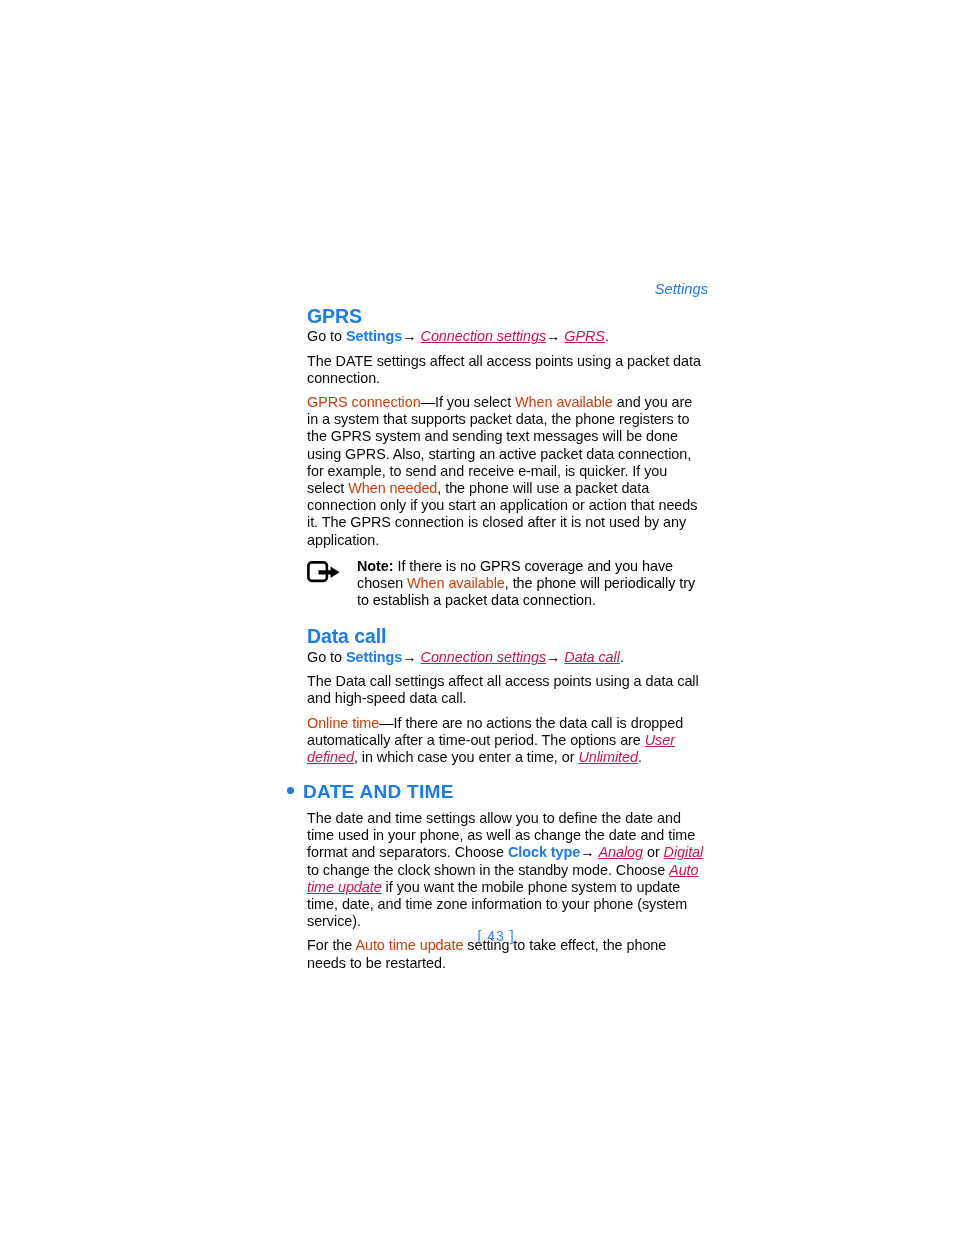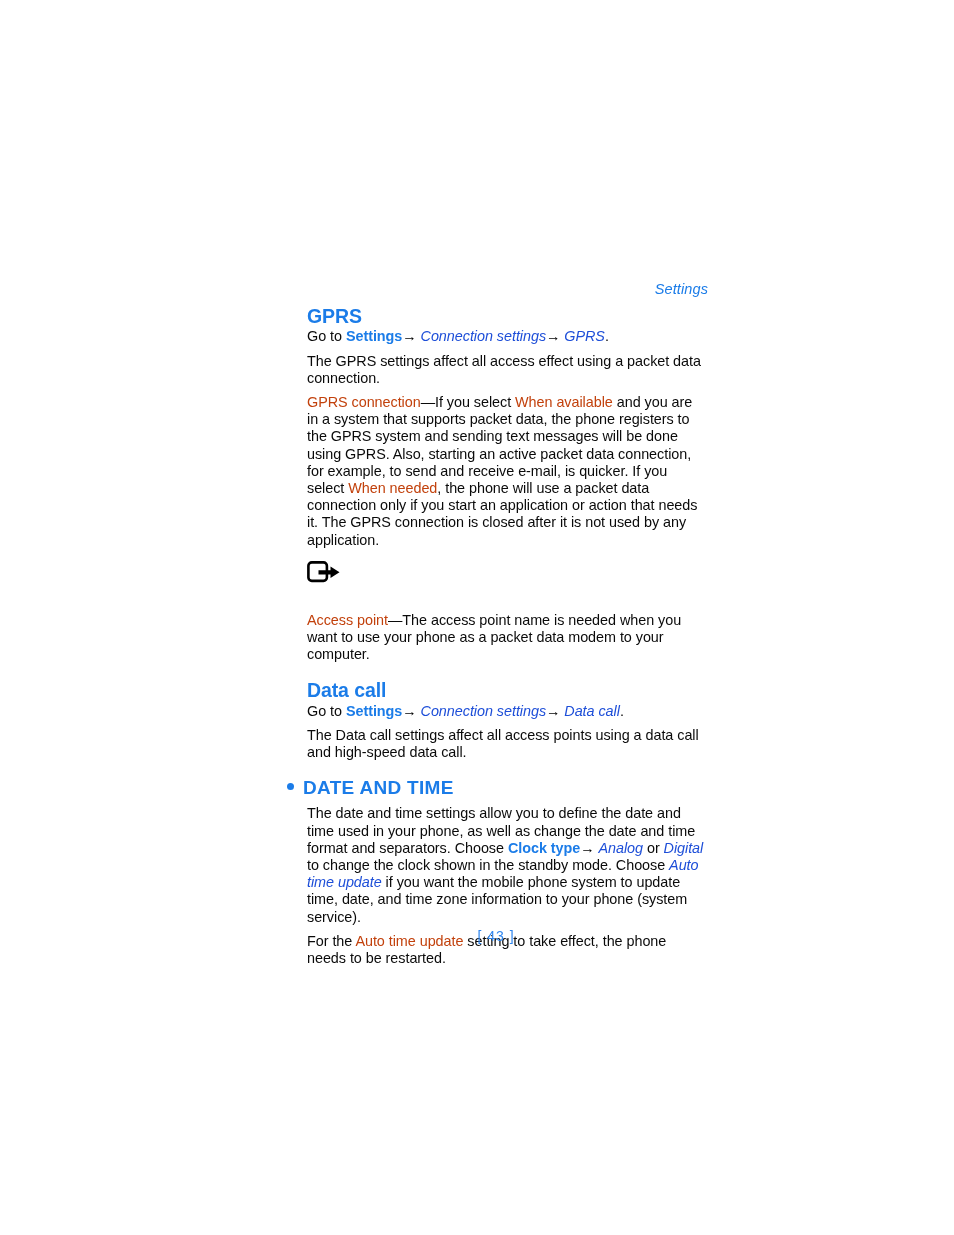--- a/index.html
+++ b/index.html
@@ -88,21 +88,21 @@
     margin: 0;
     font-size: 14.4px;
     line-height: 17.2px;
     color: #0a0a0a;
     letter-spacing: -0.05px;
   }
   p.gap-sm { margin-top: 7px; }
   p.gap-md { margin-top: 10px; }
 
   .blue      { color: #c2410c; }
-  .blue-i    { color: #1d4ed8; font-style: italic; }
+  .blue-i    { color: #be185d; font-style: italic; text-decoration: underline; }
   .blue-b    { color: #1b7ce8; font-weight: bold; }
   .bold      { font-weight: bold; }
   .arrow     { color: #000; font-style: normal; font-weight: normal; }
 
   
   .note-block {
     position: relative;
     margin-top: 9px;
     padding-left: 50px;
     min-height: 44px;
@@ -143,43 +143,44 @@
 <div class="page">
 
   <div class="running-header">Settings</div>
 
   <div class="content">
 
     <h2 class="sub-head">GPRS</h2>
 
     <p class="body"><span>Go to </span><span class="blue-b">Settings</span><span class="arrow">→</span><span>&nbsp;</span><span class="blue-i">Connection settings</span><span class="arrow">→</span><span>&nbsp;</span><span class="blue-i">GPRS</span><span>.</span></p>
 
-    <p class="body gap-sm">The GPRS settings affect all access effect using a packet data connection.</p>
+    <p class="body gap-sm">The DATE settings affect all access points using a packet data connection.</p>
 
     <p class="body gap-sm"><span class="blue">GPRS connection</span><span>—If you select </span><span class="blue">When available</span><span> and you are in a system that supports packet data, the phone registers to the GPRS system and sending text messages will be done using GPRS. Also, starting an active packet data connection, for example, to send and receive e-mail, is quicker. If you select </span><span class="blue">When needed</span><span>, the phone will use a packet data connection only if you start an application or action that needs it. The GPRS connection is closed after it is not used by any application.</span></p>
 
     <div class="note-block">
       <span class="note-icon">
         <svg width="34" height="22" viewBox="0 0 34 22" xmlns="http://www.w3.org/2000/svg">
           <rect x="1.4" y="1.4" width="18.5" height="18.5" rx="3.4" ry="3.4" fill="none" stroke="#000000" stroke-width="2.6"></rect>
           <path d="M11.5 5.2 L11.5 9.2 L23.5 9.2 L23.5 5.6 L32.5 11.3 L23.5 17.0 L23.5 13.4 L11.5 13.4 L11.5 17.2 Z" fill="#000000"></path>
         </svg>
       </span>
+      <p><span class="bold">Note:</span><span> If there is no GPRS coverage and you have chosen </span><span class="blue">When available</span><span>, the phone will periodically try to establish a packet data connection.</span></p>
     </div>
 
-    <p class="body gap-md"><span class="blue">Access point</span><span>—The access point name is needed when you want to use your phone as a packet data modem to your computer.</span></p>
 
     <div class="sec-gap-1"></div>
 
     <h2 class="sub-head">Data call</h2>
 
     <p class="body"><span>Go to </span><span class="blue-b">Settings</span><span class="arrow">→</span><span>&nbsp;</span><span class="blue-i">Connection settings</span><span class="arrow">→</span><span>&nbsp;</span><span class="blue-i">Data call</span><span>.</span></p>
 
     <p class="body gap-sm">The Data call settings affect all access points using a data call and high-speed data call.</p>
 
+    <p class="body gap-sm"><span class="blue">Online time</span><span>—If there are no actions the data call is dropped automatically after a time-out period. The options are </span><span class="blue-i">User defined</span><span>, in which case you enter a time, or </span><span class="blue-i">Unlimited</span><span>.</span></p>
 
     <div class="sec-gap-2"></div>
 
     <h1 class="main-head">
       <span class="main-head-row">
         <span class="head-bullet"></span>
         <span>DATE AND TIME</span>
       </span>
     </h1>
 

